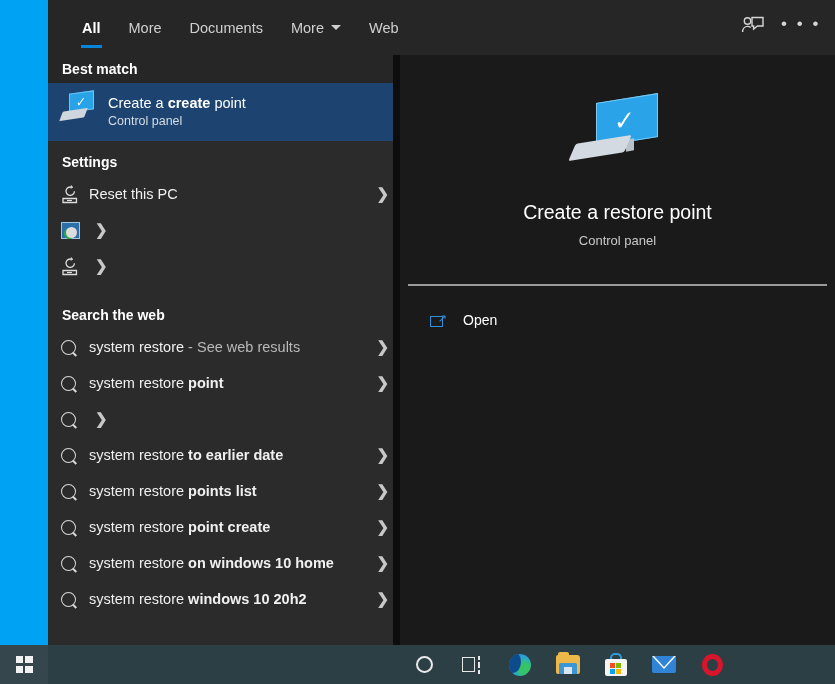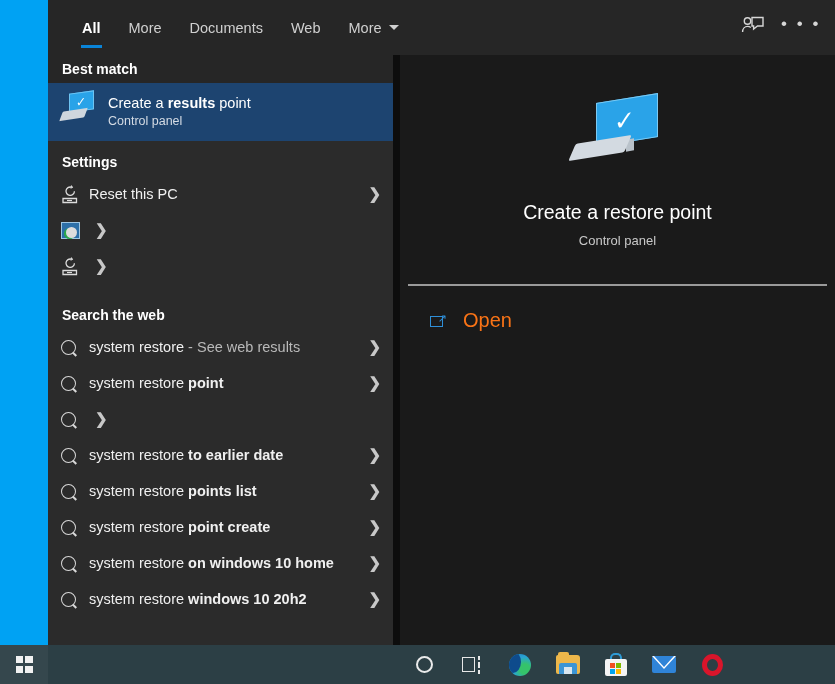--- a/index.html
+++ b/index.html
@@ -89,21 +89,21 @@
     display: flex; align-items: center;
     padding-left: 14px;
     color: #ffffff; font-size: 14px; font-weight: bold;
   }
   #best-match-header { background: #262626; height: 28px; }
 
   
   .row {
     display: flex; align-items: center;
     height: 36px;
-    padding-left: 13px; padding-right: 12px;
+    padding-left: 13px; padding-right: 4px;
     color: #f0f0f0;
     font-size: 14.5px;
     cursor: default;
   }
   .row .ico {
     width: 28px; min-width: 28px; height: 24px;
     display: flex; align-items: center; justify-content: flex-start;
   }
   .row .label { flex: 1; white-space: nowrap; overflow: hidden; }
   .row .chev {
@@ -216,21 +216,21 @@
     width: 17px; height: 15px; position: relative; margin-right: 16px;
   }
   .open-ico .box {
     position: absolute; left: 0; top: 3px; width: 13px; height: 11px;
     border: 1.8px solid #2f8fd8;
   }
   .open-ico .arr {
     position: absolute; right: 0; top: 0;
     color: #2f8fd8; font-size: 11px; line-height: 11px;
   }
-  #preview-action-label { color: #f97316; font-size: 20px; }
+  #preview-action-label { color: #ffffff; font-size: 14px; }
 
   
   #searchbox {
     position: absolute; left: 50px; top: 645px; width: 343px; height: 39px;
     background: #ffffff;
     border: 2px solid #0a7fd1;
     display: flex; align-items: center;
   }
   #searchbox .mag-dark {
     width: 15px; height: 15px; border: 1.7px solid #333; border-radius: 50%;
@@ -363,25 +363,25 @@
       <div class="tab active">
         <span>All</span>
       </div>
       <div class="tab">
         <span>More</span>
       </div>
       <div class="tab">
         <span>Documents</span>
       </div>
       <div class="tab">
-        <span>Web</span>
-      </div>
-      <div class="tab">
         <span>More</span>
         <span class="caret"></span>
+      </div>
+      <div class="tab">
+        <span>Web</span>
       </div>
     </div>
     <div id="header-actions">
       <div class="hdr-btn">
         <span>
           <svg width="24" height="22" viewBox="0 0 24 22">
             <circle cx="6.5" cy="6" r="3.2" fill="none" stroke="#d6d6d6" stroke-width="1.4"></circle>
             <path d="M1.6 17c0-3.4 2.3-5.6 5-5.6 1.2 0 2.3.4 3.2 1.1" fill="none" stroke="#d6d6d6" stroke-width="1.4"></path>
             <path d="M11 2.5h11v8.5h-5.5L12.6 14v-3H11z" fill="none" stroke="#d6d6d6" stroke-width="1.4"></path>
           </svg>
@@ -401,21 +401,21 @@
 
       <div id="best-match-row">
         <div class="bm-ico">
           <div class="mon-check">
             <div class="screen"></div>
             <div class="chk">✓</div>
             <div class="kb"></div>
           </div>
         </div>
         <div class="bm-text">
-          <div id="best-match-title"><span>Create a </span><b>results</b><span> point</span></div>
+          <div id="best-match-title"><span>Create a </span><b>create</b><span> point</span></div>
           <div id="best-match-sub">Control panel</div>
         </div>
       </div>
 
       <div class="section-header" style="margin-top:6px;">Settings</div>
 
       <div class="row">
         <span class="ico ico-sys">
           <svg width="21" height="19" viewBox="0 0 21 19">
             <path d="M2 13.5h13.5v4H2z" fill="none" stroke="#dcdcdc" stroke-width="1.3"></path>

